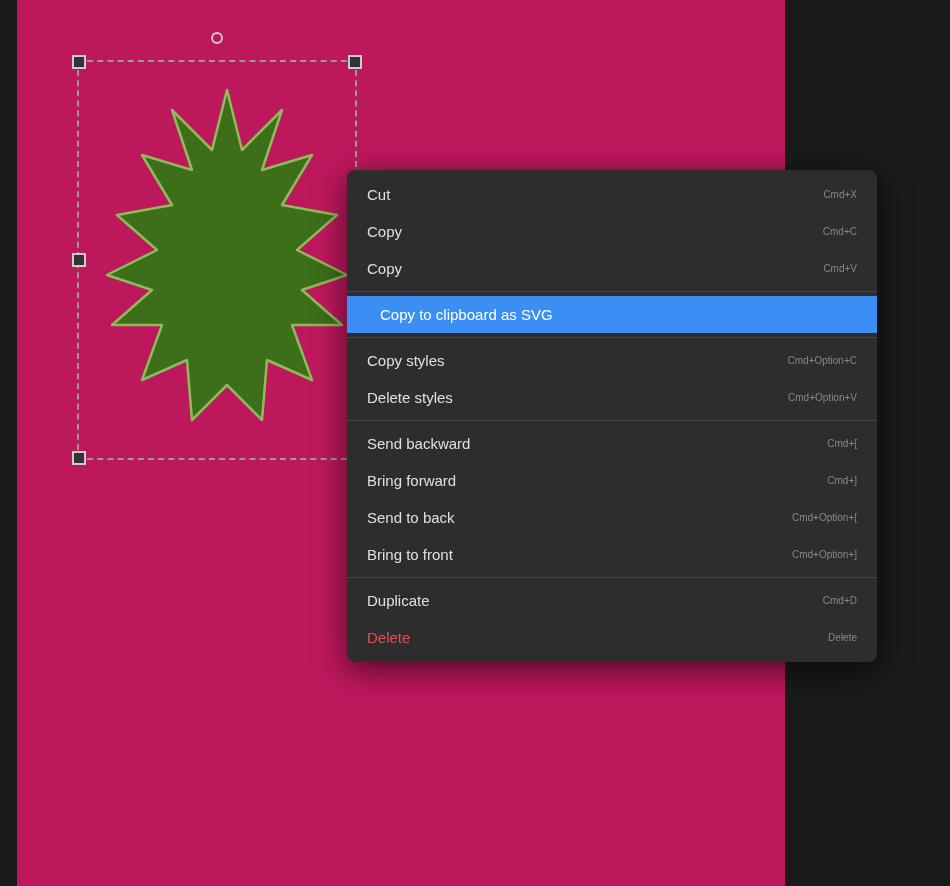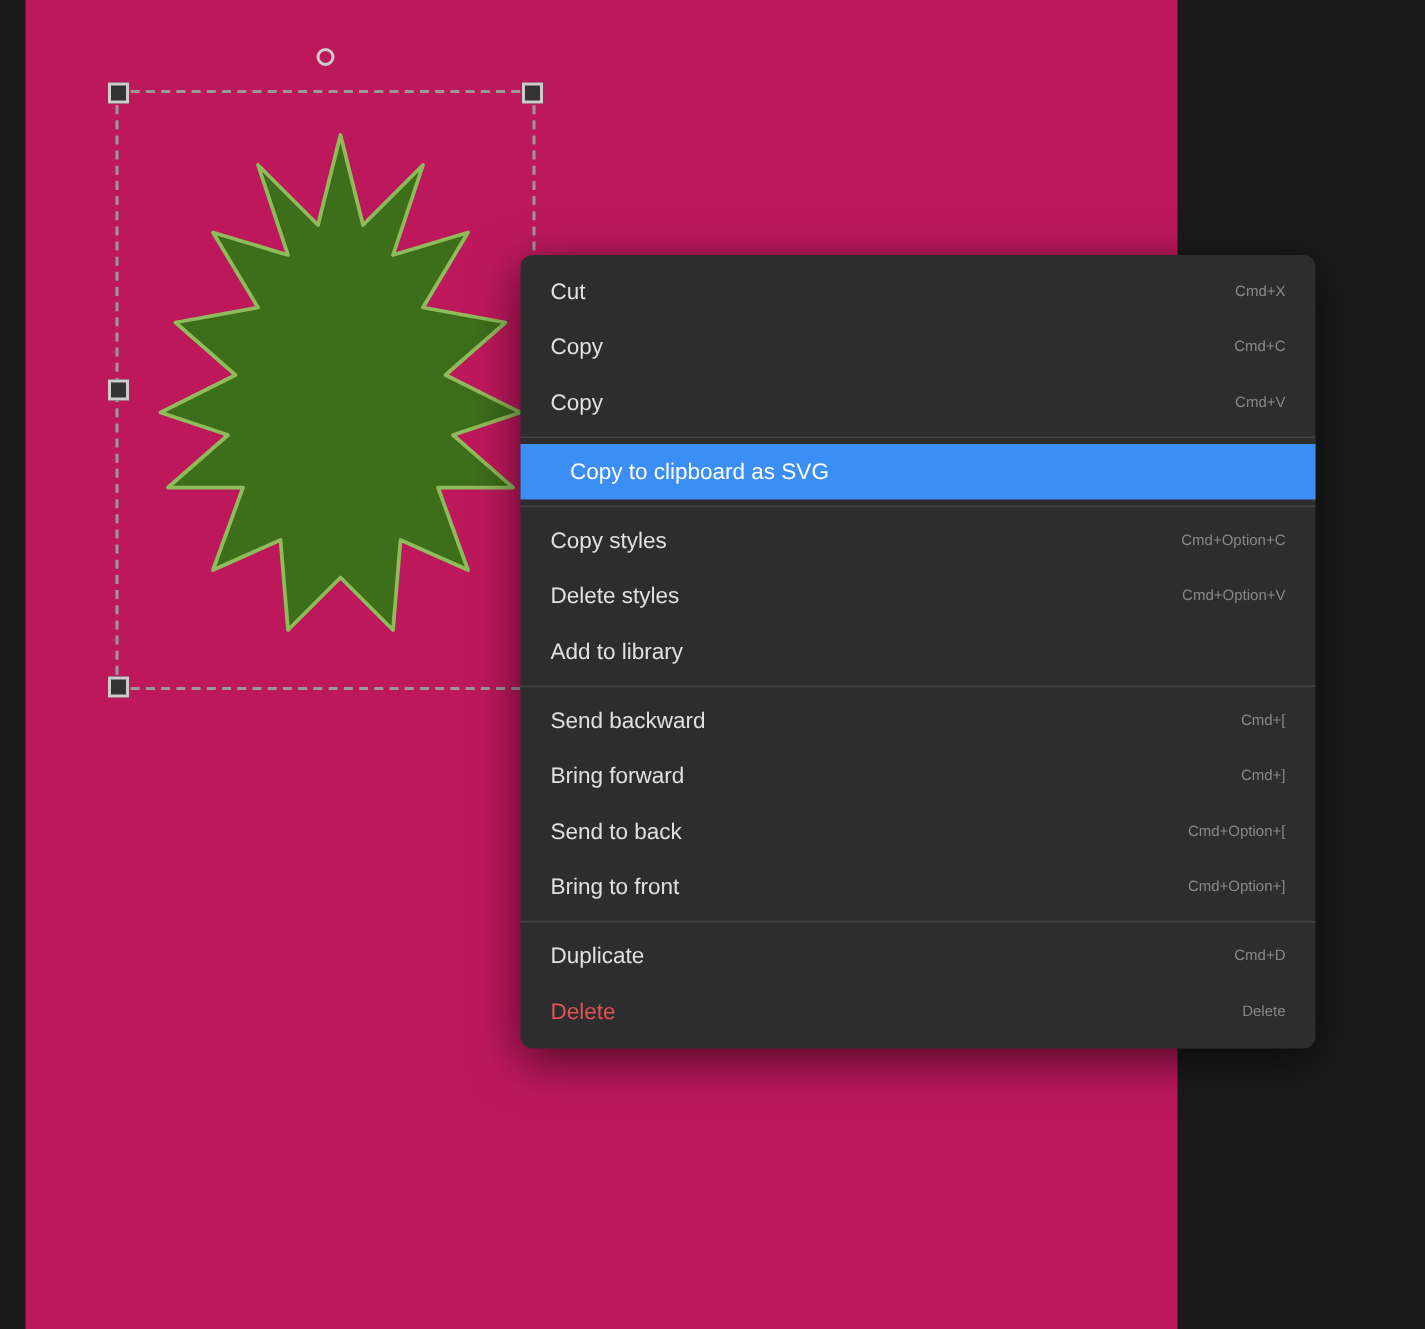--- a/index.html
+++ b/index.html
@@ -156,24 +156,20 @@
     </div>
     <div class="menu-divider"></div>
     <div class="menu-item">
       <span>Copy styles</span>
       <span class="shortcut">Cmd+Option+C</span>
     </div>
     <div class="menu-item">
       <span>Delete styles</span>
       <span class="shortcut">Cmd+Option+V</span>
     </div>
-    <div class="menu-item">
-      <span>Add to library</span>
-      <span class="shortcut"></span>
-    </div>
     <div class="menu-divider"></div>
     <div class="menu-item">
       <span>Send backward</span>
       <span class="shortcut">Cmd+[</span>
     </div>
     <div class="menu-item">
       <span>Bring forward</span>
       <span class="shortcut">Cmd+]</span>
     </div>
     <div class="menu-item">

